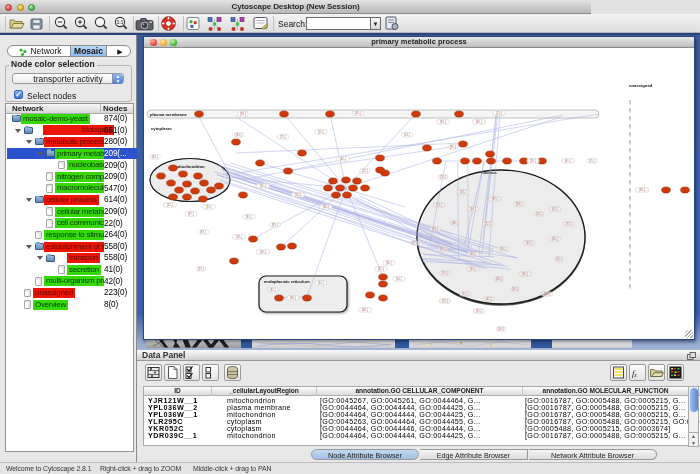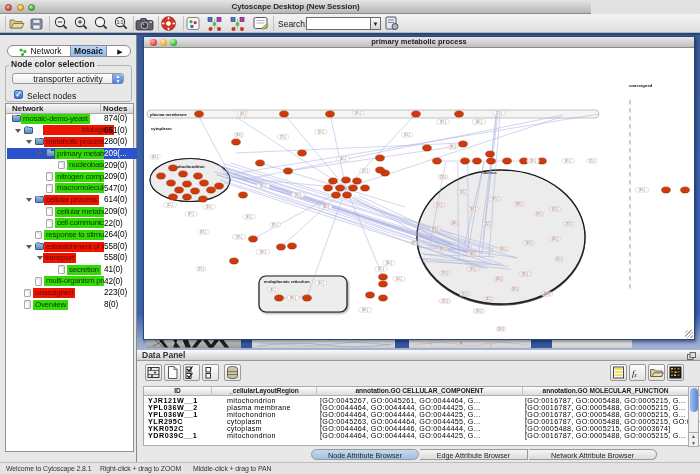--- a/index.html
+++ b/index.html
@@ -248,21 +248,21 @@
 </div>
 <div class="trow" style="top:136.8px;">
 <i class="tar" style="left:19px"></i>
 <i class="fold" style="left:28px"></i>
 <span class="hl r" style="position:absolute;left:37px;top:0.8px;height:10px;line-height:10px;max-width:60px;overflow:hidden;">establishment of lo</span>
 <span class="num" style="color:#000">558(0)</span>
 </div>
 <div class="trow" style="top:148.4px;">
 <i class="tar" style="left:30px"></i>
 <i class="fold" style="left:39px"></i>
-<span class="hl r" style="position:absolute;left:36px;top:0.8px;height:10px;line-height:10px;max-width:49px;overflow:hidden;">transport</span>
+<span class="hl r" style="position:absolute;left:60px;top:0.8px;height:10px;line-height:10px;max-width:49px;overflow:hidden;">transport</span>
 <span class="num" style="color:#000">558(0)</span>
 </div>
 <div class="trow" style="top:160.1px;">
 <i class="file" style="left:51px"></i>
 <span class="hl g" style="position:absolute;left:60px;top:0.8px;height:10px;line-height:10px;max-width:37px;overflow:hidden;">secretion</span>
 <span class="num" style="color:#000">41(0)</span>
 </div>
 <div class="trow" style="top:171.7px;">
 <i class="file" style="left:28px"></i>
 <span class="hl g" style="position:absolute;left:37px;top:0.8px;height:10px;line-height:10px;max-width:60px;overflow:hidden;">multi-organism pro</span>

